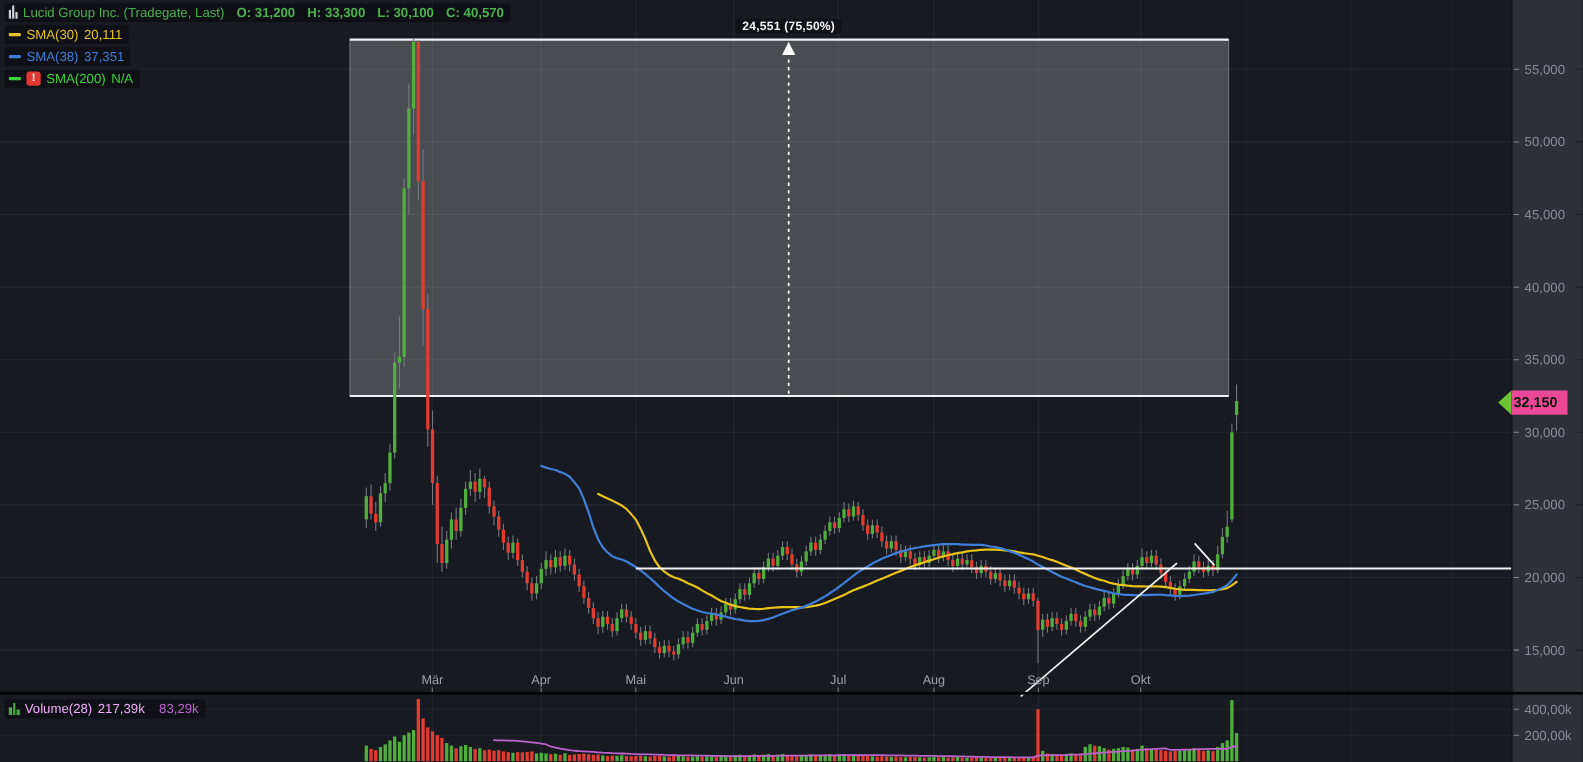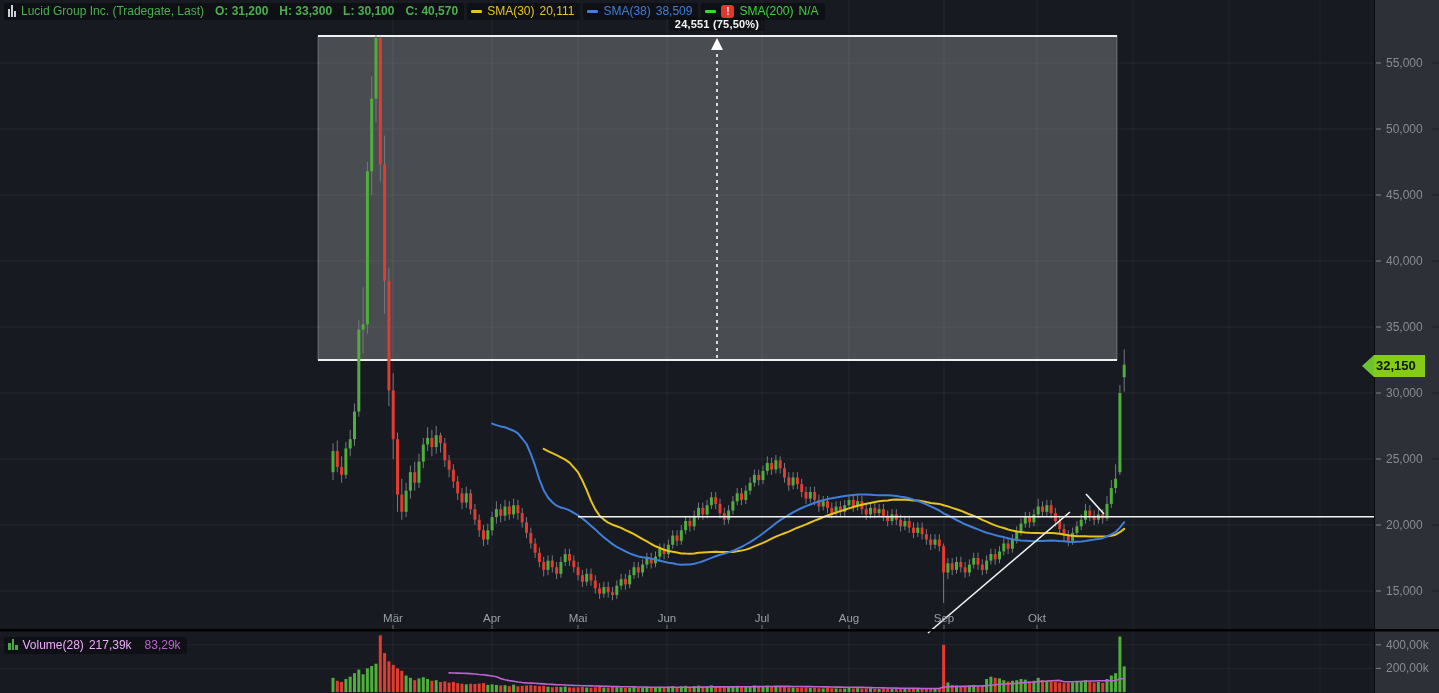--- a/index.html
+++ b/index.html
@@ -3,21 +3,21 @@
 <meta charset="utf-8">
 <style>
   html,body{margin:0;padding:0;background:#0c0d10;}
   .stage{
     position:relative;width:1439px;height:693px;overflow:hidden;
     background:#171a20;font-family:"Liberation Sans",sans-serif;
     -webkit-font-smoothing:antialiased;
   }
   svg{position:absolute;left:0;top:0;display:block;}
   
-  .legend{position:absolute;left:4px;top:3px;display:flex;gap:3px;z-index:5;}
+  .legend{position:absolute;left:4px;top:3px;display:flex;flex-direction:column;gap:3px;z-index:5;}
   .chip{display:inline-flex;align-items:center;gap:5px;background:rgba(10,11,14,0.62);
         border-radius:2px;padding:1px 6px 2px 4px;width:max-content;font-size:12px;line-height:14px;}
   .chip .t-title{color:#4cb04f;}
   .chip .ohlc{color:#4cb04f;margin-left:6px;font-weight:bold;}
   .dash{width:11px;height:3px;border-radius:1px;display:inline-block;}
   .warn{width:13px;height:13px;border-radius:3px;background:#e03830;color:#fff;font-weight:bold;
         font-size:10px;line-height:13px;text-align:center;display:inline-block;}
   .sma50 .txt{color:#e7c41c;}
   .sma38 .txt{color:#3f7fd9;}
   .sma200 .txt{color:#3bd43b;}
@@ -34,21 +34,21 @@
   .vol-legend .v-name,.vol-legend .v-val{color:#f0abfc;}
   .vol-legend .v-sma{color:#bb64cf;margin-left:8px;}
   
   .measure-label{position:absolute;top:17px;left:717px;transform:translateX(-50%);
     color:#f4f4f4;font-size:11px;font-weight:bold;letter-spacing:.2px;z-index:4;
     background:rgba(12,13,16,0.55);padding:1px 6px;border-radius:2px;}
   
   .price-tag{position:absolute;left:1362px;top:355px;display:flex;align-items:center;z-index:6;}
   .price-tag .arrow{width:0;height:0;border-top:11px solid transparent;border-bottom:11px solid transparent;
     border-right:12px solid #6cc331;}
-  .price-tag .body{background:#84cc16;color:#0c1405;font-size:13px;font-weight:bold;
+  .price-tag .body{background:#ec4899;color:#0c1405;font-size:13px;font-weight:bold;
     height:22px;line-height:22px;padding:0 9px 0 2px;}
 </style>
 </head>
 <body>
 
 <div class="stage">
 
   <svg id="chart" width="1439" height="693">
       <rect x="0" y="0" width="1374" height="693" fill="#171a20"></rect>
       <rect x="1374" y="0" width="65" height="693" fill="#2d3036"></rect>
@@ -705,21 +705,21 @@
       <span class="ohlc">C: 40,570</span>
     </div>
     <div class="chip sma50">
       <span class="dash" style="background:#e7c41c"></span>
       <span class="txt">SMA(30)</span>
       <span class="txt">20,111</span>
     </div>
     <div class="chip sma38">
       <span class="dash" style="background:#3f7fd9"></span>
       <span class="txt">SMA(38)</span>
-      <span class="txt">38,509</span>
+      <span class="txt">37,351</span>
     </div>
     <div class="chip sma200">
       <span class="dash" style="background:#3bd43b"></span>
       <span class="warn">!</span>
       <span class="txt">SMA(200)</span>
       <span class="txt">N/A</span>
     </div>
   </div>
 
   <div class="measure-label">24,551 (75,50%)</div>

